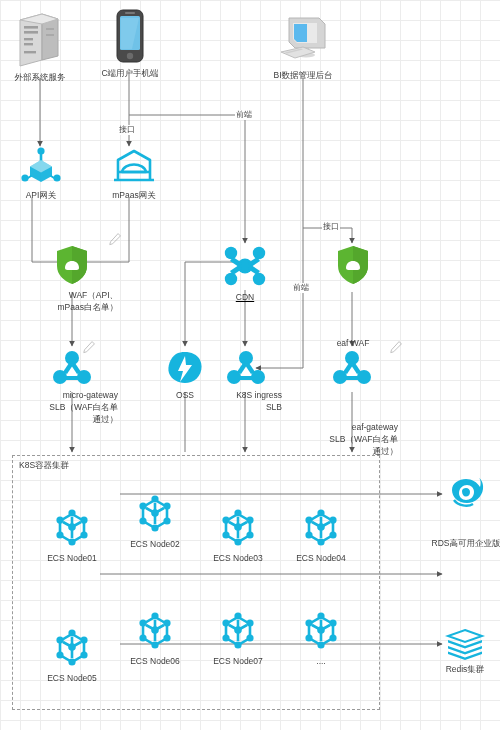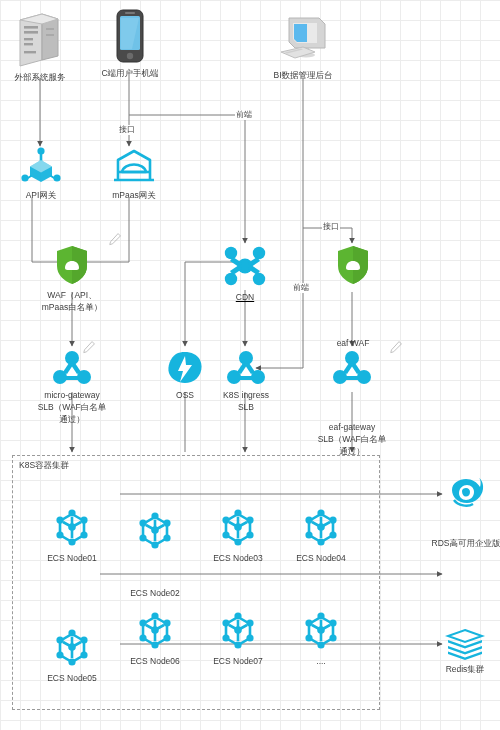--- a/index.html
+++ b/index.html
@@ -19,21 +19,21 @@
     background-size:20px 20px;
     background-position:0px 0px;
   }
   #edges{position:absolute;left:0;top:0;width:500px;height:730px;}
   .node{position:absolute;display:flex;flex-direction:column;align-items:center;}
   .node .glyph{display:block;}
   .node .lbl{
     margin-top:3px;
     font-size:8.5px;
     color:#3d3d3d;
-    text-align:center;
+    text-align:right;
     line-height:12px;
     white-space:nowrap;
   }
   .node .lbl.wrap{white-space:normal;width:92px;}
   .edge-label{
     position:absolute;
     font-size:8px;
     color:#444;
     background:#ffffff;
     padding:0 1px;
@@ -129,21 +129,21 @@
           <circle cx="34" cy="15" r="3.6"></circle>
           <circle cx="34" cy="30" r="3.6"></circle>
         <circle cx="22" cy="37" r="3.6"></circle>
           <circle cx="10" cy="30" r="3.6"></circle>
           <circle cx="10" cy="15" r="3.6"></circle>
         <circle cx="22" cy="22" r="3.8"></circle>
       </g>
     </svg>
     <div class="lbl">ECS Node01</div>
   </div>
-  <div class="node" style="left:123px;top:508px;width:64px;gap:32px;">
+  <div class="node" style="left:123px;top:491px;width:64px;">
     <svg class="glyph" width="44" height="44" viewBox="0 0 44 44">
       <g stroke="#16b4de" stroke-width="2.6" fill="none">
         <path d="M22 9 L34 16 L34 30 L22 37 L10 30 L10 16 Z"></path>
         <path d="M22 12 L22 22 M22 22 L13 17 M22 22 L31 17 M22 22 L22 33"></path>
       </g>
       <g fill="#16b4de">
         <circle cx="22" cy="8" r="3.6"></circle>
           <circle cx="34" cy="15" r="3.6"></circle>
           <circle cx="34" cy="30" r="3.6"></circle>
         <circle cx="22" cy="37" r="3.6"></circle>

